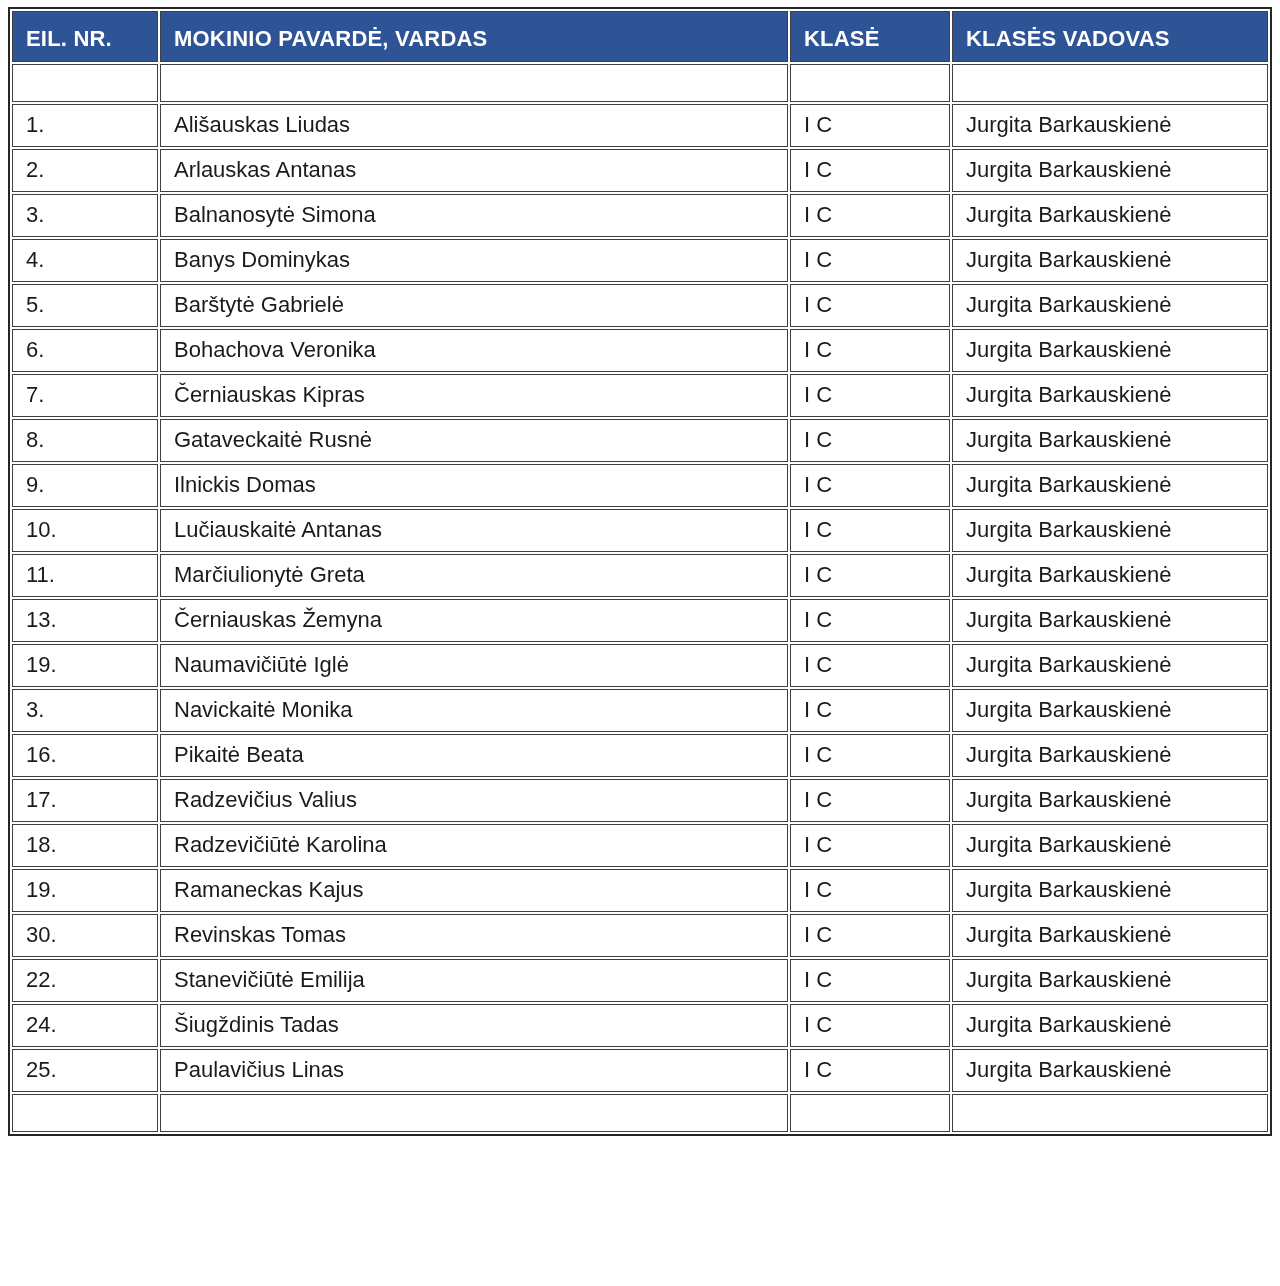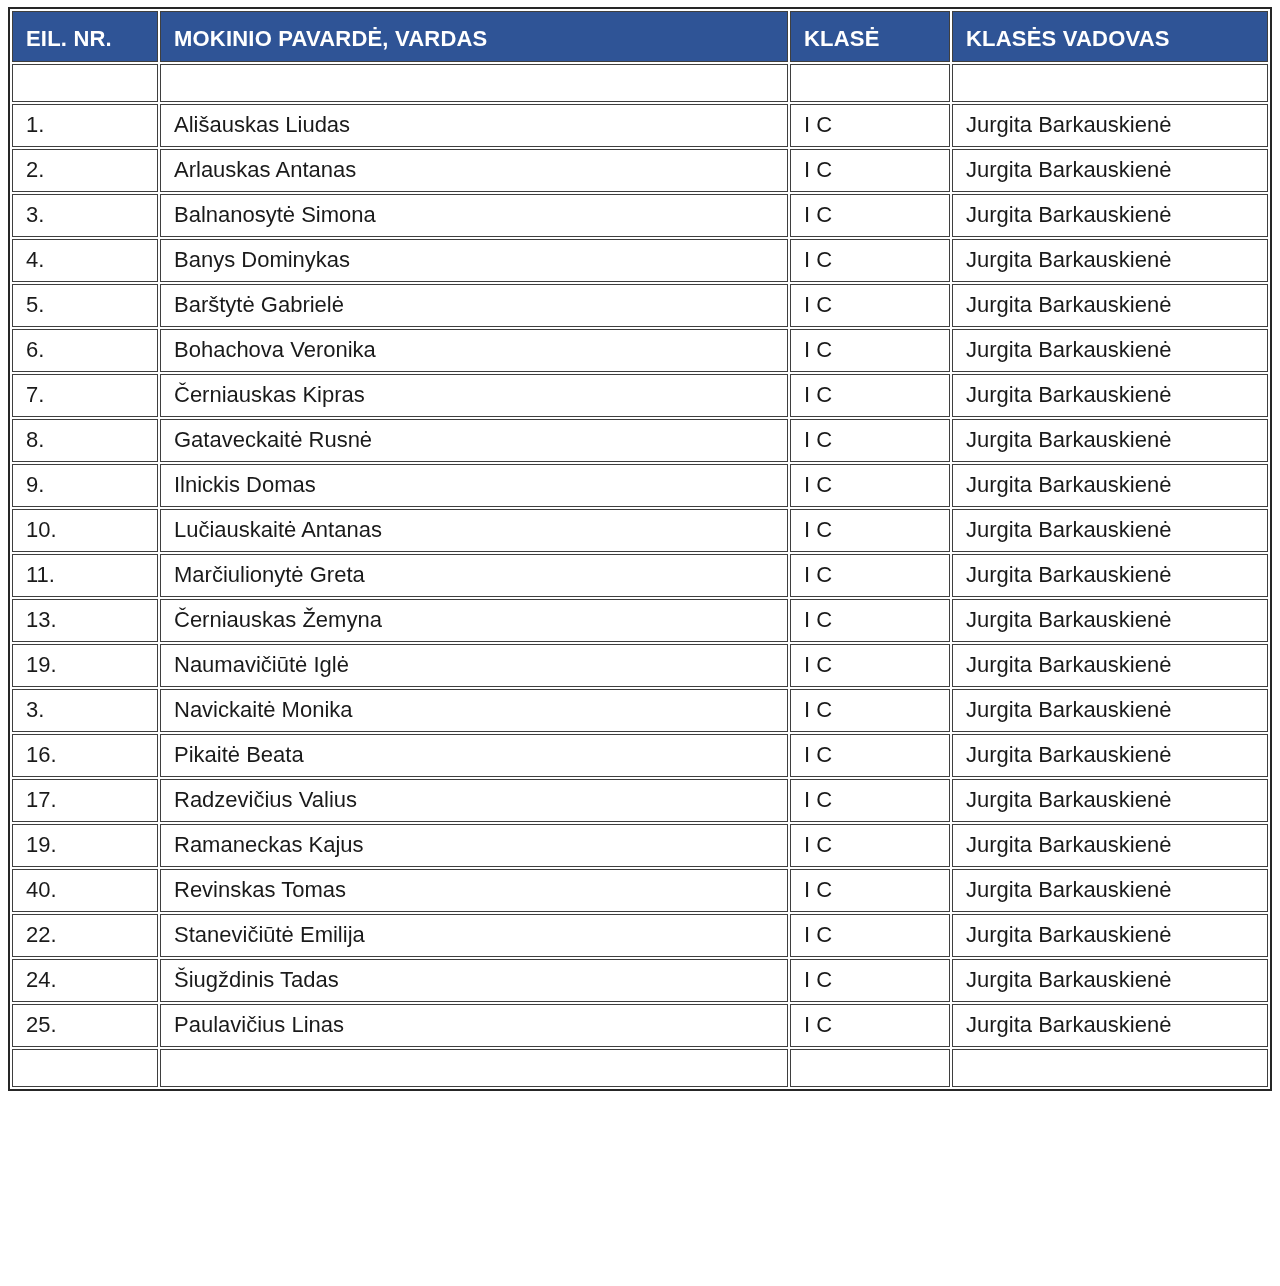--- a/index.html
+++ b/index.html
@@ -175,27 +175,33 @@
     <td>I C</td>
     <td>Jurgita Barkauskienė</td>
   </tr>
         <tr>
     <td>17.</td>
     <td>Radzevičius Valius</td>
     <td>I C</td>
     <td>Jurgita Barkauskienė</td>
   </tr>
         <tr>
+    <td>18.</td>
+    <td>Radzevičiūtė Karolina</td>
+    <td>I C</td>
+    <td>Jurgita Barkauskienė</td>
+  </tr>
+        <tr>
     <td>19.</td>
     <td>Ramaneckas Kajus</td>
     <td>I C</td>
     <td>Jurgita Barkauskienė</td>
   </tr>
         <tr>
-    <td>40.</td>
+    <td>30.</td>
     <td>Revinskas Tomas</td>
     <td>I C</td>
     <td>Jurgita Barkauskienė</td>
   </tr>
         <tr>
     <td>22.</td>
     <td>Stanevičiūtė Emilija</td>
     <td>I C</td>
     <td>Jurgita Barkauskienė</td>
   </tr>

